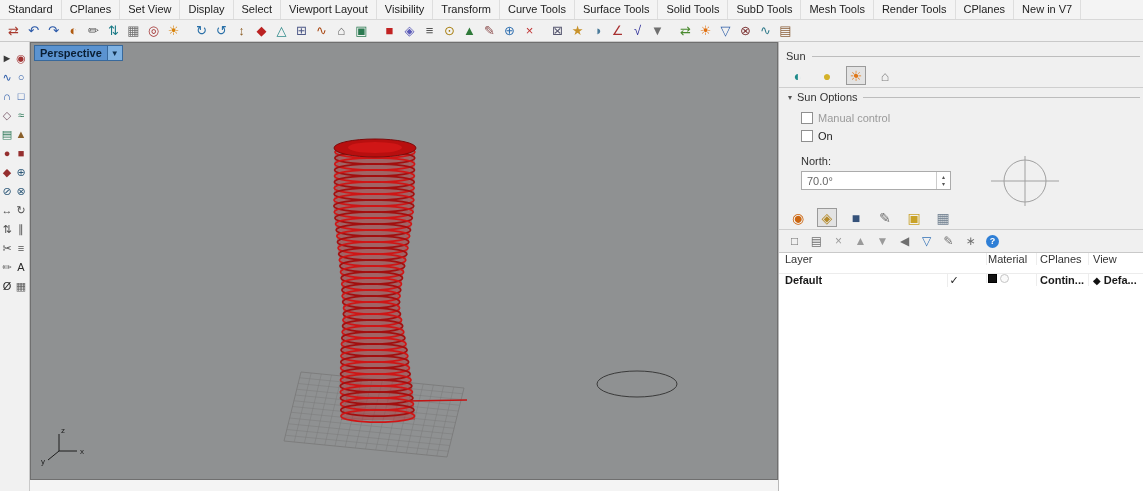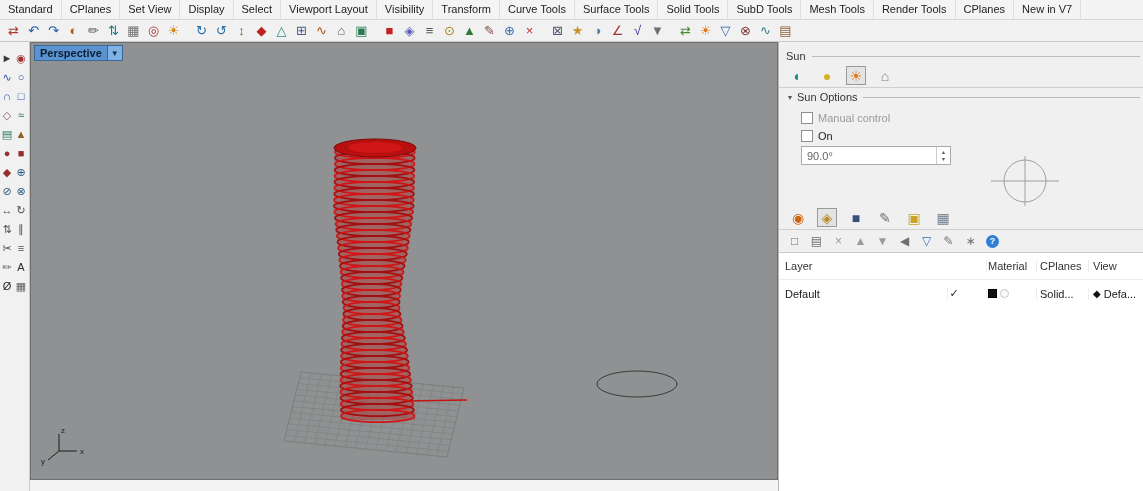--- a/index.html
+++ b/index.html
@@ -35,29 +35,29 @@
 .cb-row.disabled .lbl{color:#9a9a9a}
 .north-label{margin-top:13px;color:#333}
 .north-input{margin-top:4px;width:150px;height:19px;background:#fff;border:1px solid #ababab;display:flex;align-items:stretch}
 .north-value{flex:1;padding-left:5px;color:#666;display:flex;align-items:center}
 .spinner{width:14px;border-left:1px solid #ccc;display:flex;flex-direction:column;align-items:center;justify-content:center;font-size:6px;color:#555;line-height:1.1}
 .compass{position:absolute;left:196px;top:45px}
 .ltools{height:22px;display:flex;align-items:center;gap:7px;padding-left:8px}
 .lt-icon{width:15px;height:15px;display:flex;align-items:center;justify-content:center;font-size:12px;line-height:1}
 .help-badge{width:13px;height:13px;border-radius:50%;background:#2f7fd6;color:#fff !important;font-size:9px;font-weight:bold;display:flex;align-items:center;justify-content:center}
 .ltable{flex:1;background:#fff;border-top:1px solid #c9c9c9;display:flex;flex-direction:column}
-.lhead,.lrow{display:flex;height:27px;align-items:center;font-size:11px}
+.lhead,.lrow{display:flex;height:21px;align-items:flex-start;font-size:11px}
 .lhead{color:#333;border-bottom:1px solid #ececec}
 .lhead>span,.lrow>span{display:flex;align-items:center}
 .c-layer{width:168px;padding-left:6px}
 .c-n{width:13px;justify-content:center;border-left:1px solid #ededed}
 .c-mat{width:50px;border-left:1px solid #ededed;padding-left:1px}
 .c-lt{width:52px;border-left:1px solid #ededed;padding-left:3px}
 .c-pr{flex:1;border-left:1px solid #ededed;padding-left:4px;gap:3px}
-.bold{font-weight:normal}
+.bold{font-weight:bold}
 .check{font-weight:bold;color:#222}
 .swatch{width:9px;height:9px;background:#111;display:inline-block;border:1px solid #000}
 .mat-circle{width:9px;height:9px;border-radius:50%;border:1px solid #c5c5c5;background:#fafafa;display:inline-block;margin-left:3px}
 .diamond{color:#111;font-size:10px}
 </style>
 </head>
 <body>
 
 <div>
 
@@ -275,22 +275,23 @@
       </div>
       <div class="sun-body">
         <label class="cb-row disabled">
           <span class="cb"></span>
           <span class="lbl">Manual control</span>
         </label>
         <label class="cb-row">
           <span class="cb"></span>
           <span class="lbl">On</span>
         </label>
+        <div class="north-label">North:</div>
         <div class="north-input">
-          <span class="north-value">90.0°</span>
+          <span class="north-value">70.0°</span>
           <span class="spinner">
             <span>▴</span>
             <span>▾</span>
           </span>
         </div>
         <svg class="compass" width="100" height="60" viewBox="0 0 100 60">
           <circle cx="50" cy="30" r="21" fill="none" stroke="#a0a0a0" stroke-width="1"></circle>
           <line x1="16" y1="30" x2="84" y2="30" stroke="#a0a0a0" stroke-width="1"></line>
           <line x1="50" y1="5" x2="50" y2="55" stroke="#a0a0a0" stroke-width="1"></line>
         </svg>
@@ -331,21 +332,21 @@
         </div>
         <div class="lrow">
           <span class="c-layer bold">Default</span>
           <span class="c-n check">✓</span>
           <span class="c-n"></span>
           <span class="c-n"></span>
           <span class="c-mat">
             <span class="swatch"></span>
             <span class="mat-circle"></span>
           </span>
-          <span class="c-lt bold">Solid...</span>
+          <span class="c-lt bold">Contin...</span>
           <span class="c-pr bold">
             <span class="diamond">◆</span>
             <span>Defa...</span>
           </span>
         </div>
       </div>
 
     </div>
   </div>
 </div>

